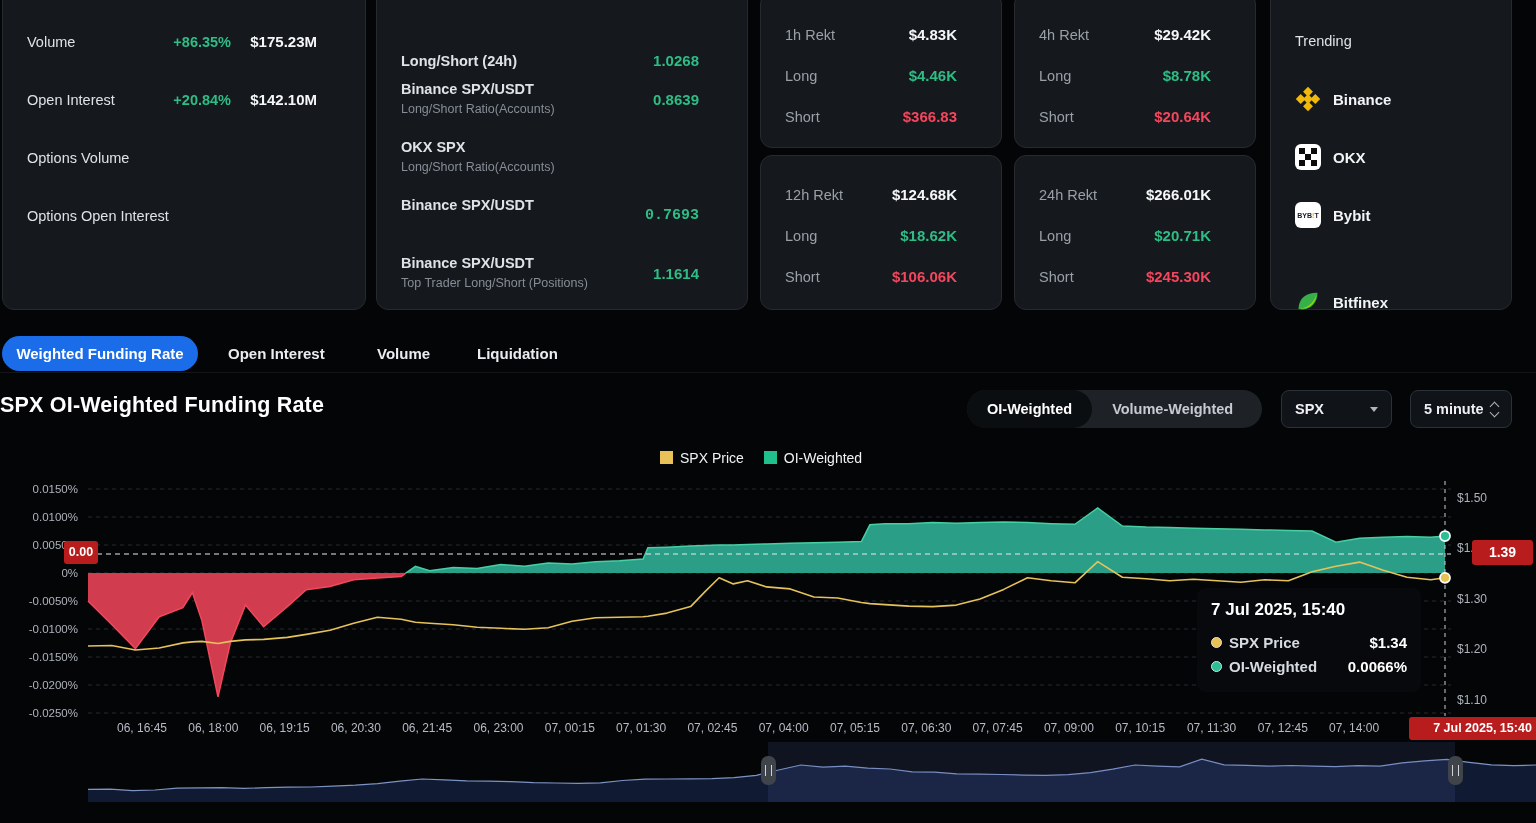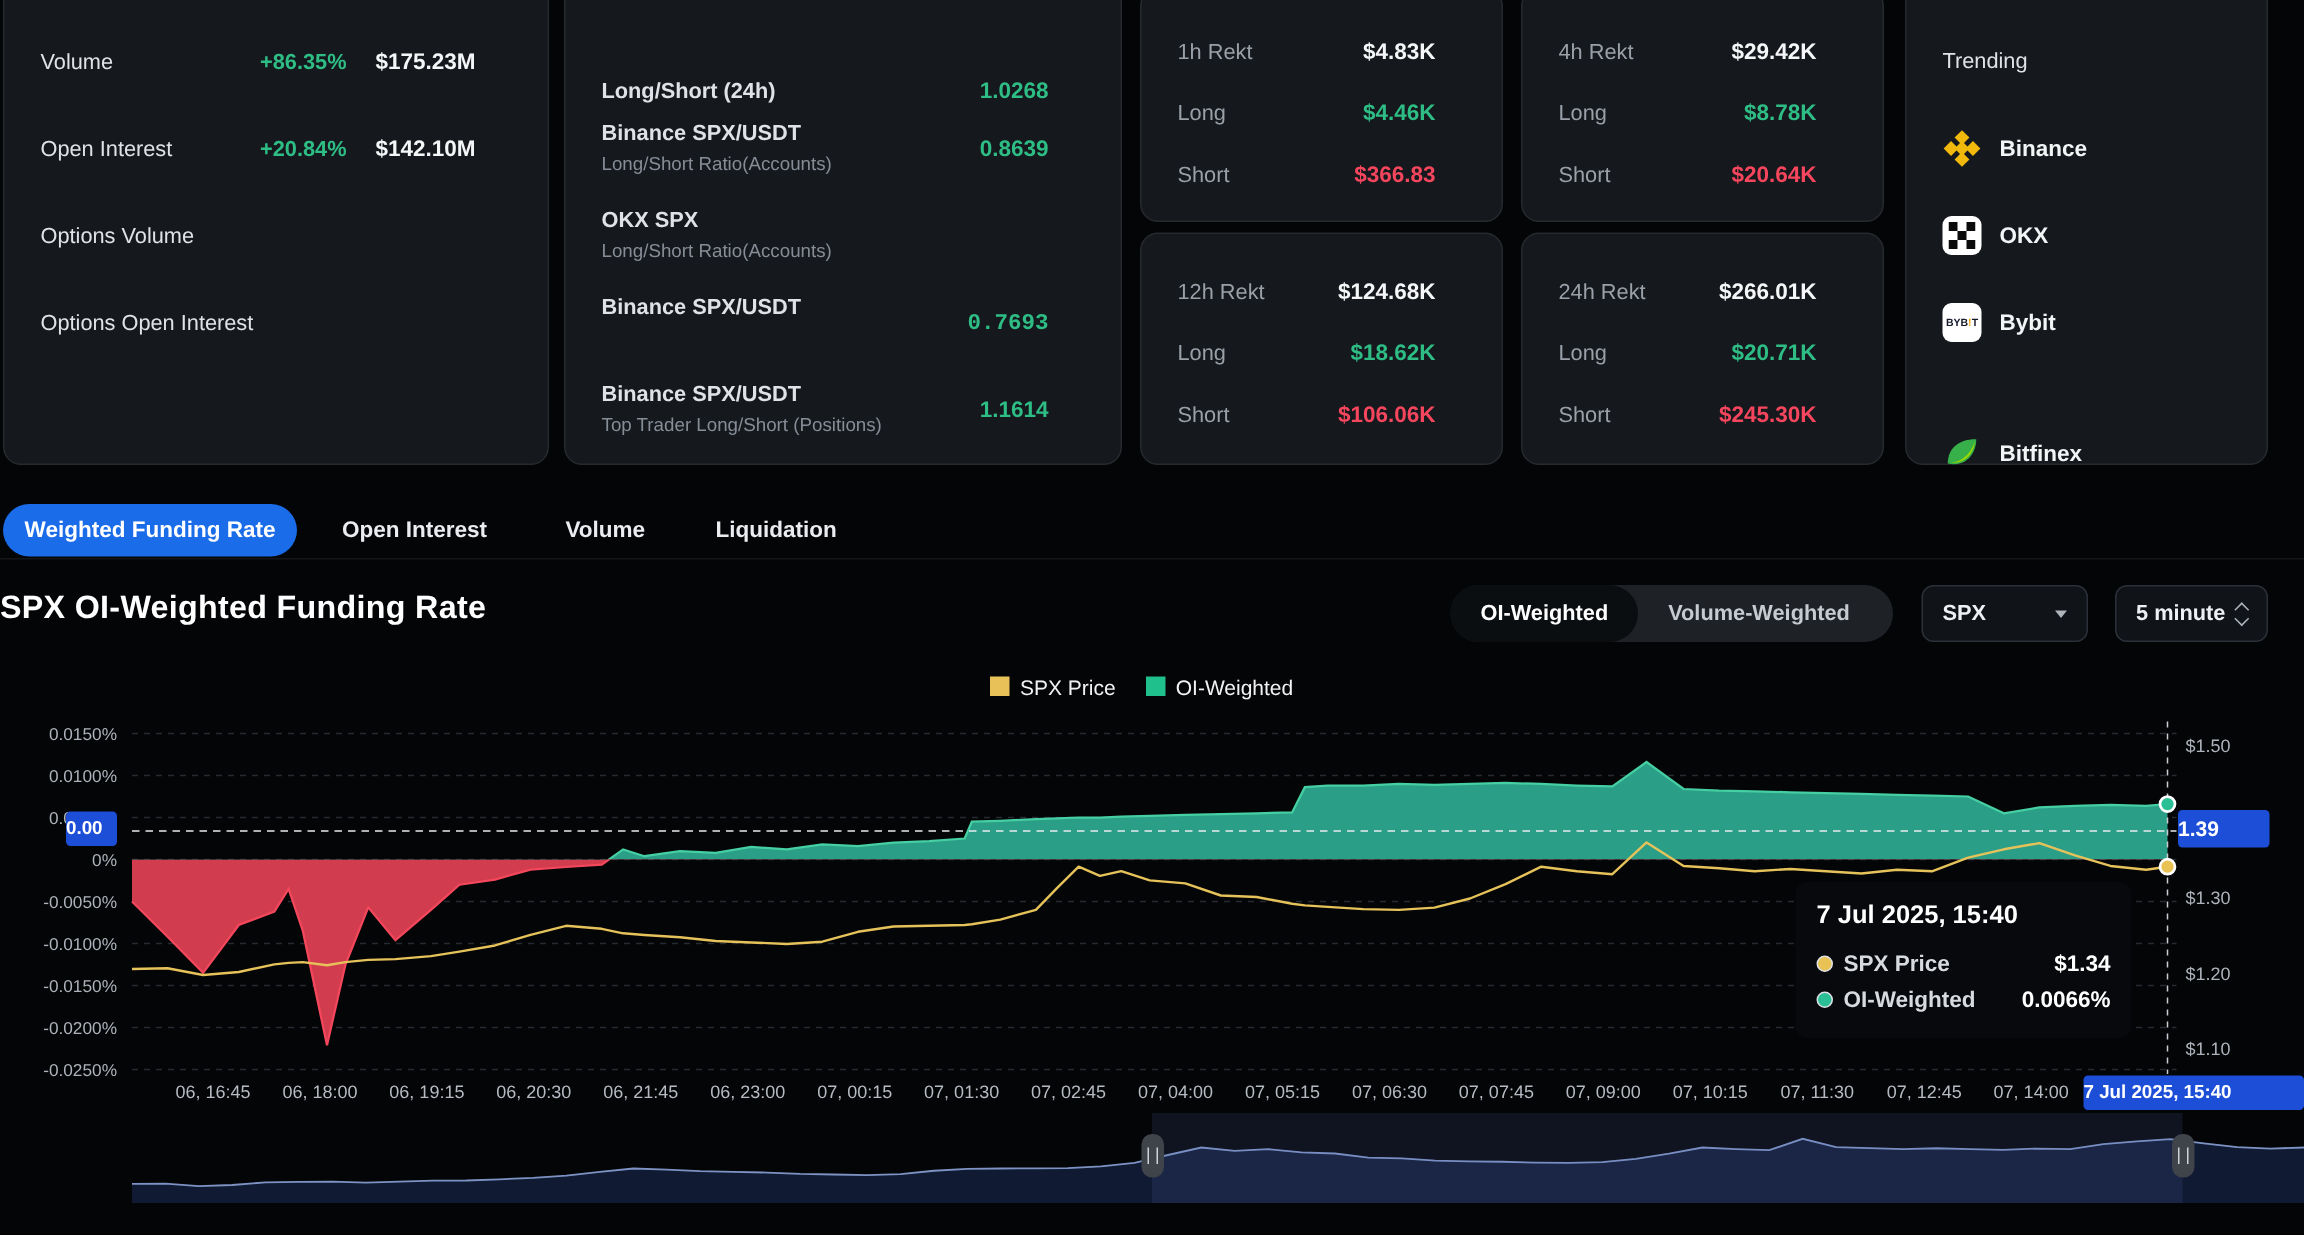--- a/index.html
+++ b/index.html
@@ -29,21 +29,21 @@
               font-size:14.5px;font-weight:700;color:#eef0f3;}
   .caret-down{width:0;height:0;border-left:4.5px solid transparent;border-right:4.5px solid transparent;border-top:5.5px solid #aeb4bc;}
   .updown{display:flex;flex-direction:column;gap:2px;}
   .chev{width:6px;height:6px;border-left:1.6px solid #aeb4bc;border-top:1.6px solid #aeb4bc;}
   .chev.up{transform:rotate(45deg);}
   .chev.dn{transform:rotate(225deg);margin-top:-3px;}
   
   #legend{position:absolute;left:660px;top:450px;display:flex;gap:20px;align-items:center;font-size:14px;color:#f0f2f4;}
   .sw{display:inline-block;width:13px;height:13px;margin-right:7px;vertical-align:-1px;}
   
-  .xh-box{position:absolute;background:#1d4ed8;color:#fff;font-weight:700;border-radius:3px;z-index:6;}
+  .xh-box{position:absolute;background:#b91c1c;color:#fff;font-weight:700;border-radius:3px;text-align:center;z-index:6;margin-left:20px;}
   
   #tooltip{position:absolute;left:1197px;top:588px;width:224px;height:104px;background:rgba(7,9,12,.96);
            border-radius:8px;z-index:7;box-sizing:border-box;padding:12px 14px;}
   #tooltip .tt-date{font-size:17px;font-weight:800;color:#fff;margin-bottom:10px;}
   .tt-row{display:flex;align-items:center;font-size:15px;color:#d7dbe0;height:24px;font-weight:600;}
   .tt-dot{width:9px;height:9px;border-radius:50%;border:1.5px solid #dde1e6;margin-right:7px;}
   .tt-val{margin-left:auto;font-weight:800;color:#fff;}
   
   .tr-item{position:absolute;left:24px;right:20px;height:28px;display:flex;align-items:center;gap:12px;}
   .tr-name{font-size:15px;font-weight:700;color:#f2f4f6;}

